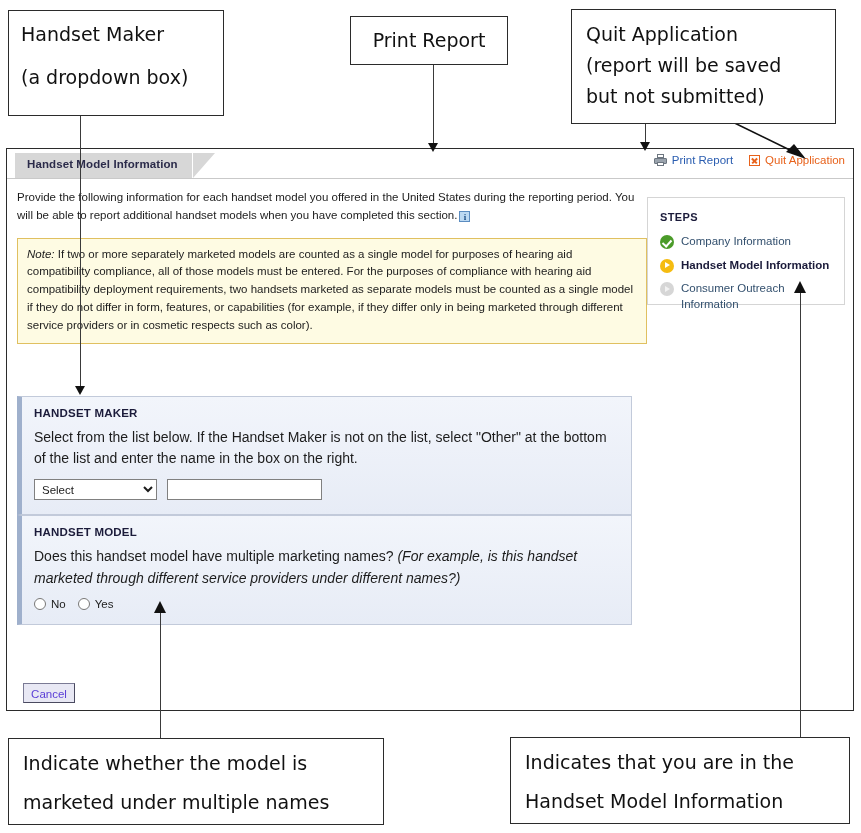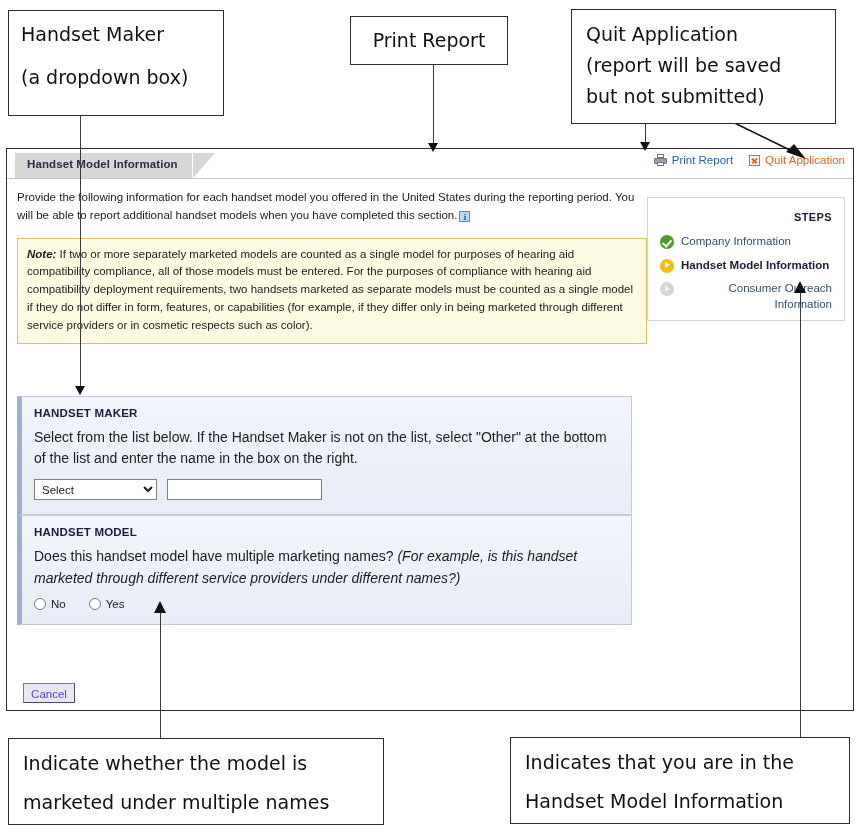--- a/index.html
+++ b/index.html
@@ -165,21 +165,21 @@
   #note-box {
     margin-top: 13px;
     width: 630px;
     background: #fefbe3;
     border: 1px solid #e0c060;
     padding: 7px 10px 8px 9px;
     font-size: 11.5px;
     line-height: 1.55;
     color: #1c1c1c;
   }
-  #note-box .note-label { font-weight: bold; font-style: italic; }
+  #note-box .note-label { font-weight: normal; font-style: italic; }
 
   
   .panel {
     width: 615px;
     background: linear-gradient(to bottom, #f2f5fb 0%, #e7ecf6 100%);
     border: 1px solid #c2cada;
     border-left: 5px solid #9fb0cc;
     padding: 10px 12px 14px 12px;
   }
   #panel-handset-maker { margin-top: 52px; }
@@ -210,21 +210,21 @@
   }
   input.maker-text {
     width: 155px; height: 21px;
     border: 1px solid #808080;
     background: #ffffff;
     font-size: 11.5px;
     font-family: "Liberation Sans", sans-serif;
     padding-left: 3px;
   }
 
-  .radio-row { display: flex; align-items: center; gap: 23px; margin-top: 2px; }
+  .radio-row { display: flex; align-items: center; gap: 12px; margin-top: 2px; }
   .radio-item { display: flex; align-items: center; gap: 5px;
                 font-size: 11.5px; color: #1c1c1c; cursor: pointer; }
   .radio-item input { width: 12px; height: 12px; margin: 0; cursor: pointer; }
 
   
   #cancel-button {
     position: absolute;
     left: 16px; top: 534px;
     width: 52px; height: 20px;
     background: #e8e8f4;
@@ -236,25 +236,24 @@
     font-family: "Liberation Sans", sans-serif;
     cursor: pointer;
     line-height: 18px;
     text-align: center;
   }
 
   
   #steps-panel {
     position: absolute;
     right: 8px; top: 48px;
-    width: 198px; height: 124px;
+    width: 198px; height: 108px;
     background: #ffffff;
     border: 1px solid #d5d5d5;
     padding: 13px 12px 0 12px;
-    text-align: right;
   }
   #steps-title {
     font-size: 11px;
     font-weight: bold;
     color: #1b1b3a;
     letter-spacing: .4px;
     margin-bottom: 11px;
   }
   .step-item {
     display: flex;

